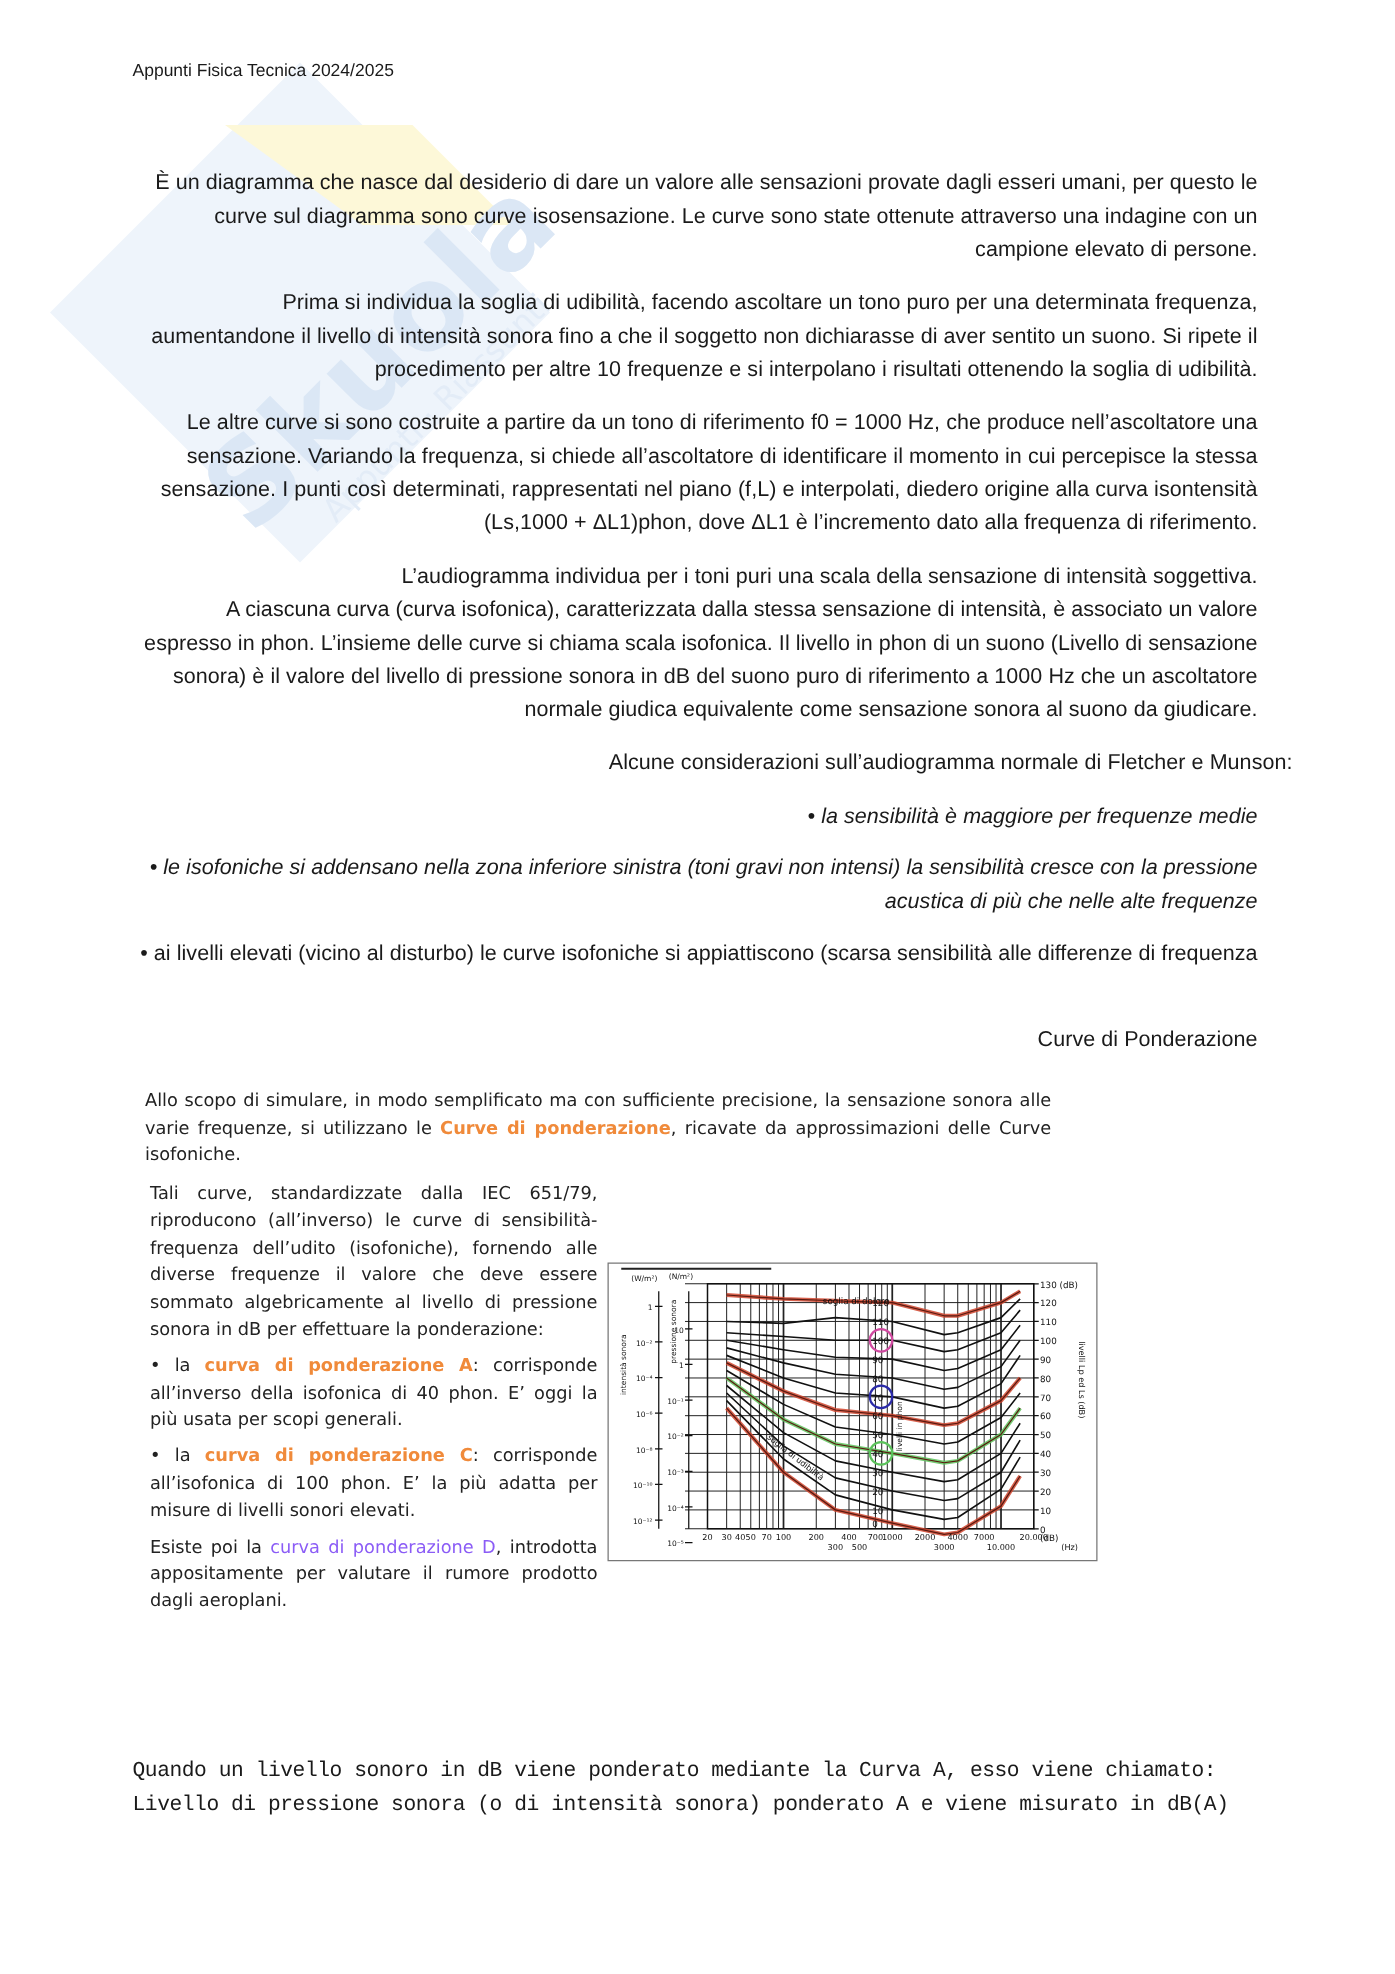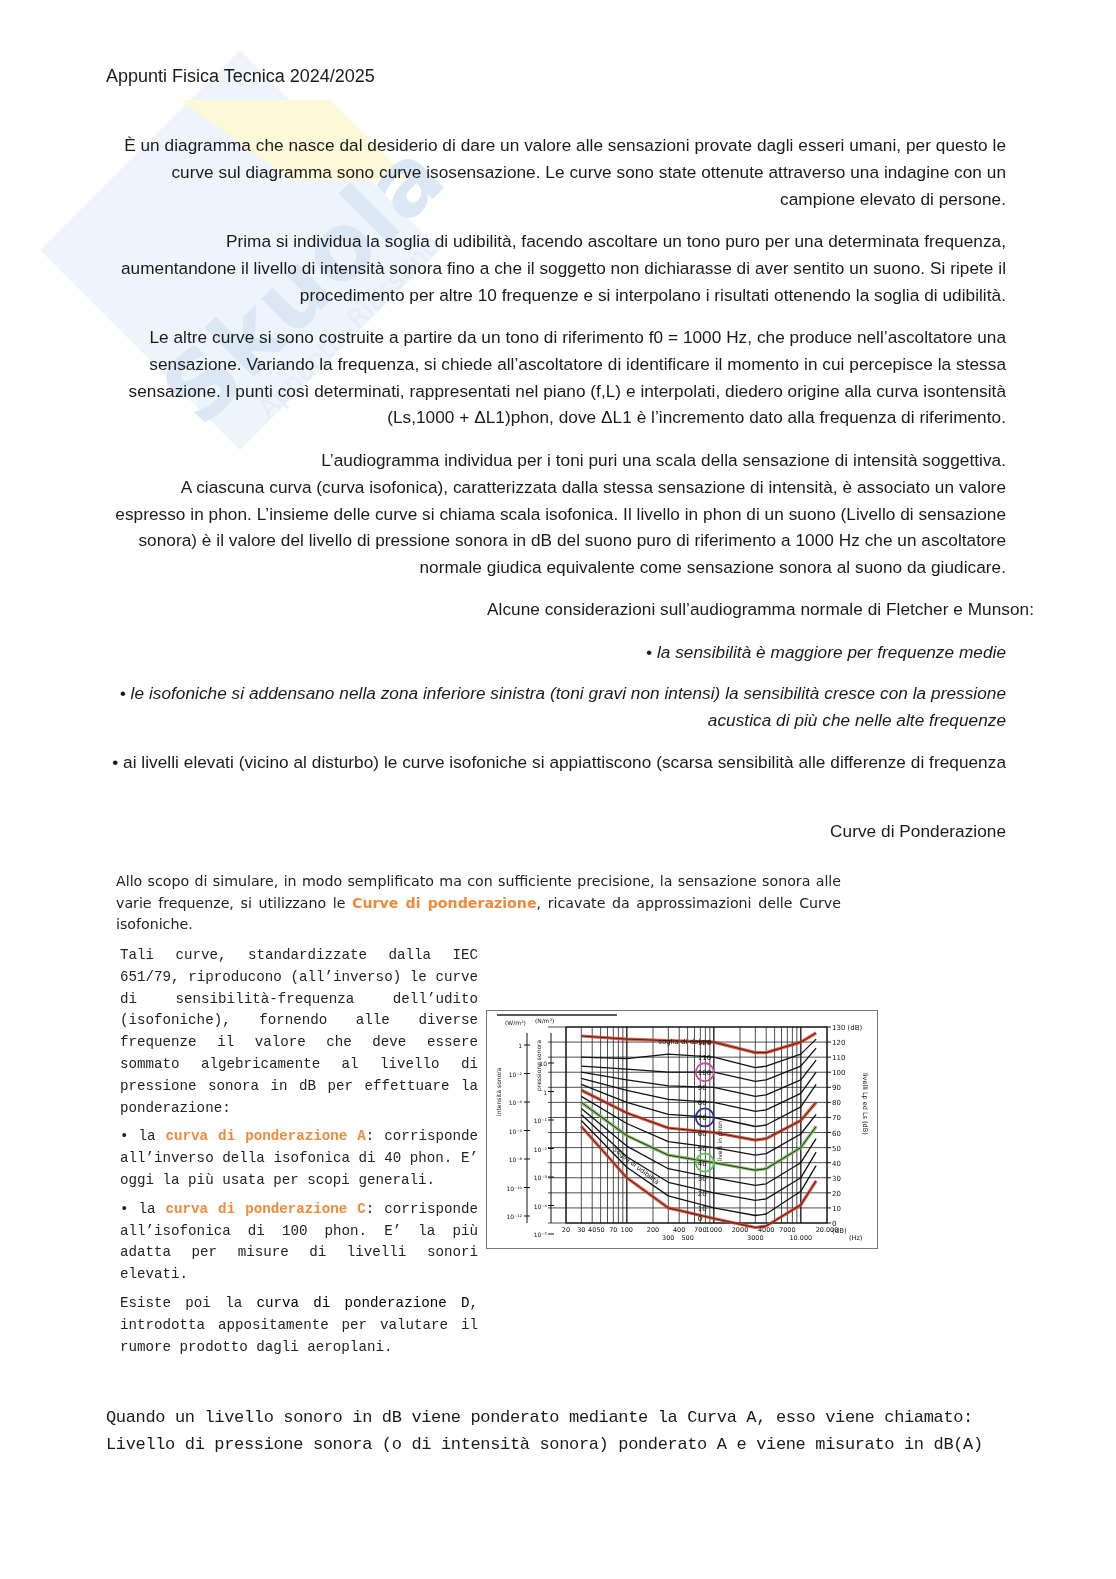--- a/index.html
+++ b/index.html
@@ -1,27 +1,27 @@
 <!DOCTYPE html>
 <html><head>
 <meta charset="utf-8">
 <style>
   html, body { margin: 0; padding: 0; background: #ffffff; }
   body { width: 1116px; height: 1579px; position: relative; overflow: hidden;
          font-family: "Liberation Sans", "DejaVu Sans", sans-serif; color: #1a1a1a; }
   .watermark { position: absolute; left: 30px; top: 40px; width: 420px; height: 420px; pointer-events: none; }
   .page-text { position: absolute; left: 106px; width: 900px; font-size: 17.2px; line-height: 26.8px; letter-spacing: 0.05px; text-align: right; }
   .p { margin: 0; }
-  .header { position: absolute; left: 106px; top: 66px; font-size: 18px; }
+  .header { position: absolute; left: 106px; top: 48px; font-size: 14px; }
   .figure { position: absolute; left: 108px; top: 865px; width: 760px; height: 510px; font-family: "DejaVu Sans", sans-serif; color: #222; }
   .fig-intro { position: absolute; left: 8px; top: 6px; width: 725px; font-size: 14.2px; line-height: 21.5px; text-align: justify; }
   .fig-col { position: absolute; left: 12px; top: 80px; width: 358px; font-size: 14.2px; line-height: 21.8px; text-align: justify; }
-  .fig-col .blk { margin: 0 0 7px 0; font-family: Liberation Mono, monospace; }
+  .fig-col .blk { margin: 0 0 7px 0; }
   .orange { color: #f08a3a; font-weight: bold; }
-  .orange-plain { color: #000000; }
+  .orange-plain { color: #8b5cf6; }
   .chart-box { position: absolute; left: 486px; top: 1010px; width: 390px; height: 237px; border: 1px solid #777; background: #fff; }
   .chart-box svg { position: absolute; left: 0; top: 0; }
   .closing { position: absolute; left: 106px; top: 1405px; width: 900px; font-size: 17px; line-height: 26.8px; font-family: Liberation Mono, monospace; letter-spacing: -0.35px; }
 </style>
 </head>
 <body>
 
 <svg class="watermark" viewBox="0 0 420 420">
   <polygon points="210,10 410,210 210,410 10,210" fill="#eef4fb" stroke="none"></polygon>
   <polygon points="150,60 300,60 380,140 260,140" fill="#fdf8d8"></polygon>

